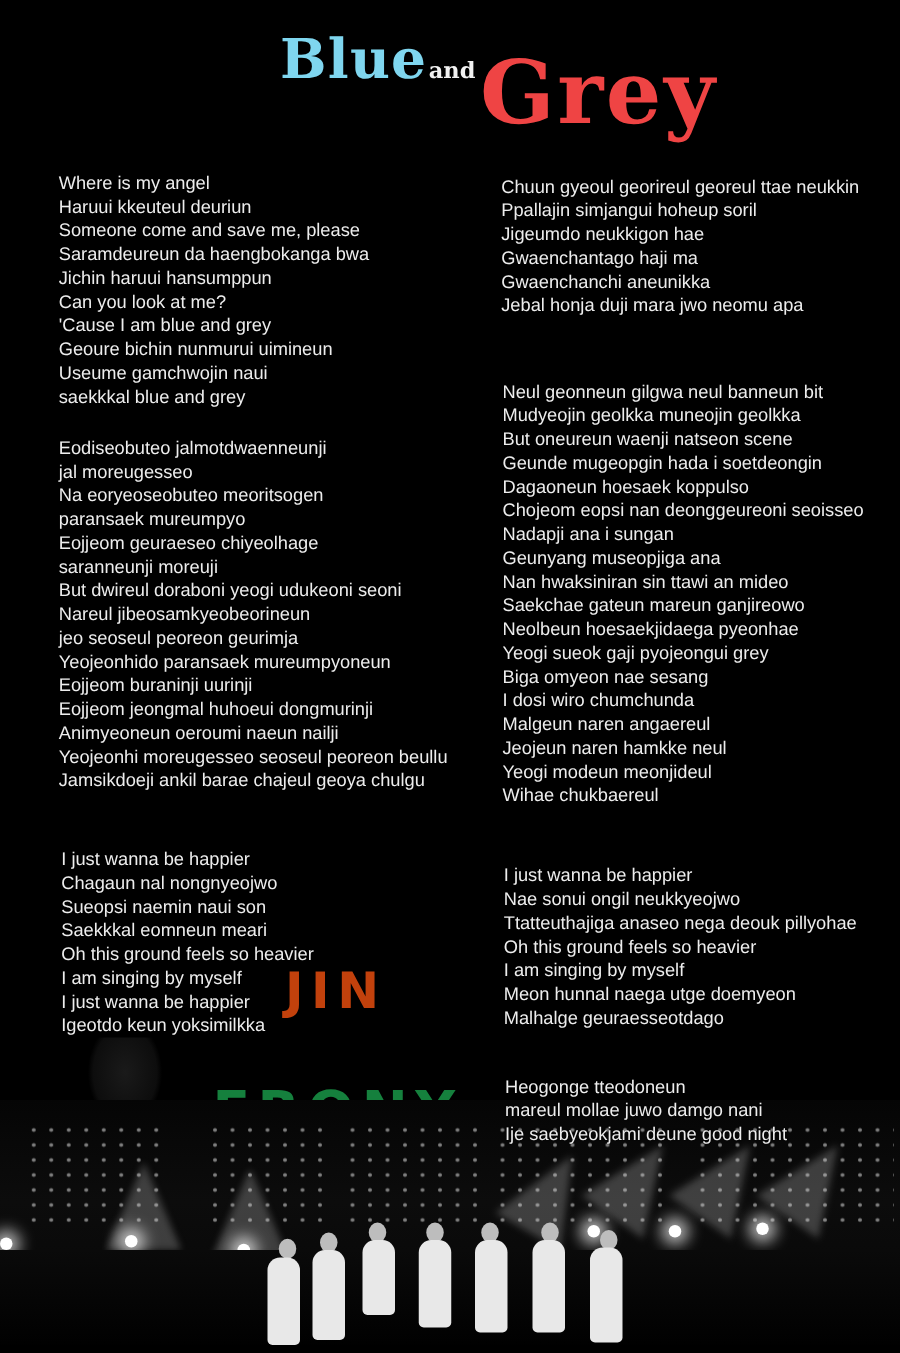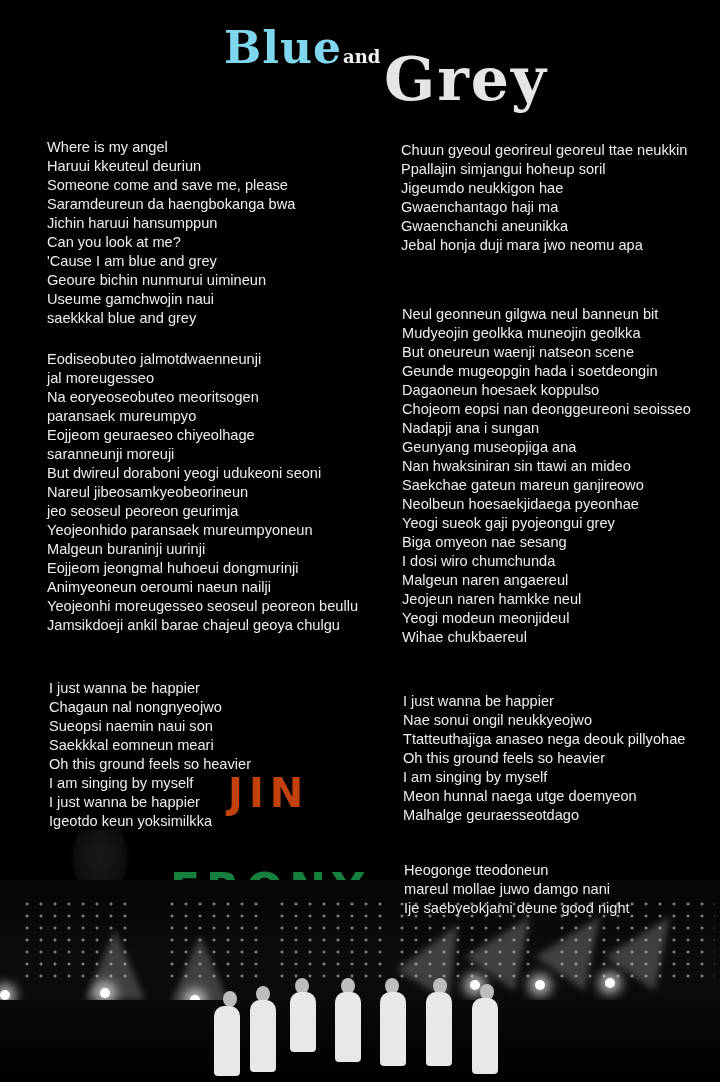--- a/index.html
+++ b/index.html
@@ -10,22 +10,22 @@
   .title { position: absolute; top: 0; left: 0; width: 646px; height: 120px; }
   .t-blue {
     position: absolute; left: 224px; top: 22px; font-family: "DejaVu Serif", serif;
     font-weight: bold; font-size: 44px; color: #7fd6ef; letter-spacing: 1px;
   }
   .t-and {
     position: absolute; left: 343px; top: 30px; font-family: "DejaVu Serif", serif;
     font-weight: bold; font-size: 18px; color: #f2f2f2; margin-top: 16px;
   }
   .t-grey {
-    position: absolute; left: 384px; top: 44px; font-family: "DejaVu Serif", serif;
-    font-weight: bold; font-size: 60px; color: #e5e5e5; letter-spacing: 2px;
+    position: absolute; left: 384px; top: 32px; font-family: "DejaVu Serif", serif;
+    font-weight: bold; font-size: 70px; color: #ef4444; letter-spacing: 2px;
   }
   .stanza {
     position: absolute; color: #ededed; font-size: 14.6px; line-height: 19px;
     font-family: "Liberation Sans", sans-serif; white-space: nowrap;
     text-shadow: 0 0 1px #000;
   }
   .stanza div { height: 19px; }
   .watermark {
     position: absolute; font-family: "DejaVu Sans", sans-serif; font-weight: bold;
     color: #c2410c; letter-spacing: 6px;
@@ -135,21 +135,21 @@
   <div>Eodiseobuteo jalmotdwaenneunji</div>
   <div>jal moreugesseo</div>
   <div>Na eoryeoseobuteo meoritsogen</div>
   <div>paransaek mureumpyo</div>
   <div>Eojjeom geuraeseo chiyeolhage</div>
   <div>saranneunji moreuji</div>
   <div>But dwireul doraboni yeogi udukeoni seoni</div>
   <div>Nareul jibeosamkyeobeorineun</div>
   <div>jeo seoseul peoreon geurimja</div>
   <div>Yeojeonhido paransaek mureumpyoneun</div>
-  <div>Malgeun buraninji uurinji</div>
+  <div>Eojjeom buraninji uurinji</div>
   <div>Eojjeom jeongmal huhoeui dongmurinji</div>
   <div>Animyeoneun oeroumi naeun nailji</div>
   <div>Yeojeonhi moreugesseo seoseul peoreon beullu</div>
   <div>Jamsikdoeji ankil barae chajeul geoya chulgu</div>
 </div>
 
 <div class="stanza" style="left:49px;top:679px;">
   <div>I just wanna be happier</div>
   <div>Chagaun nal nongnyeojwo</div>
   <div>Sueopsi naemin naui son</div>

